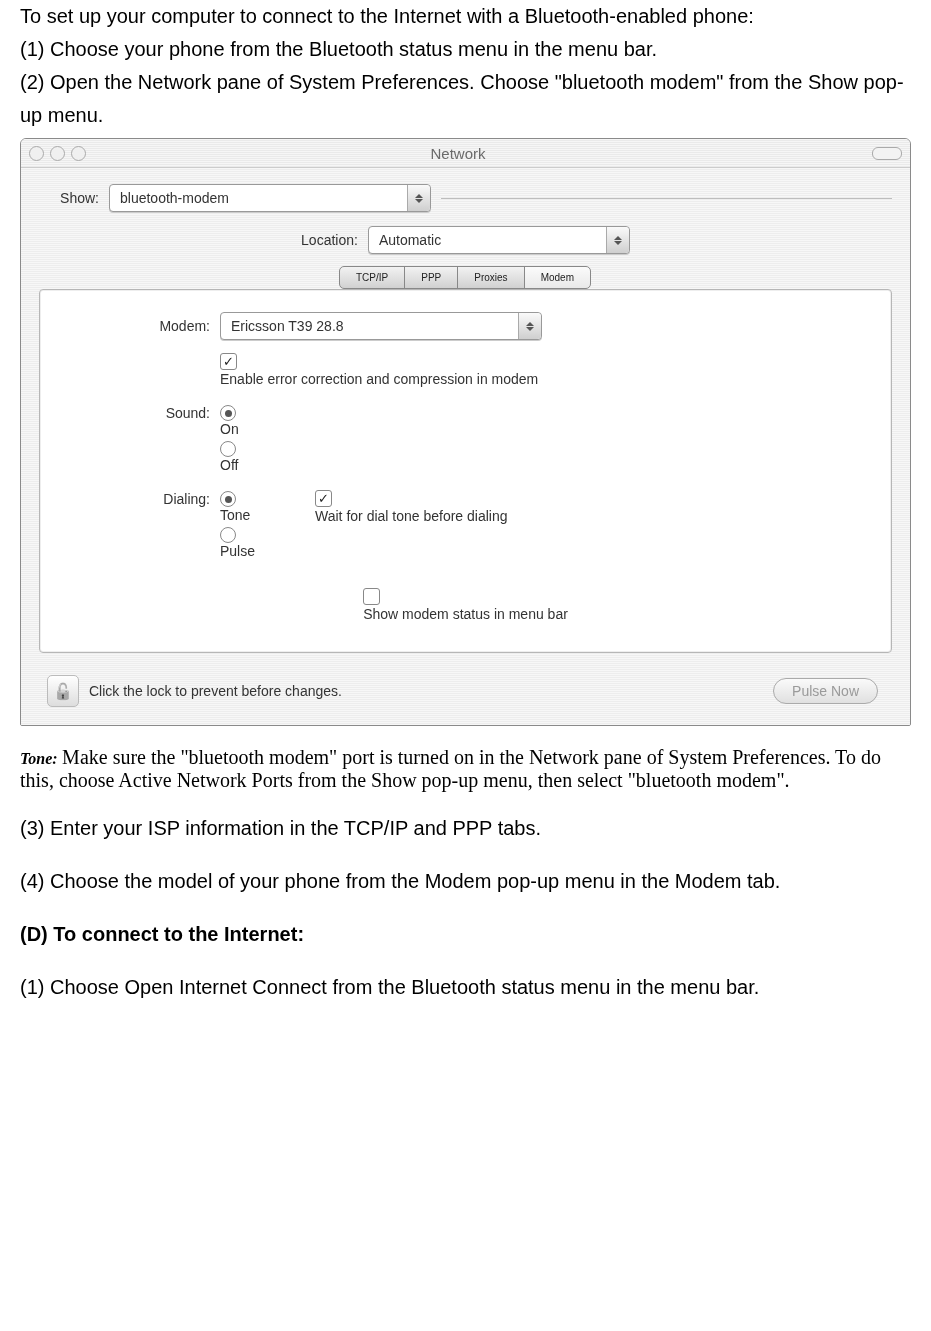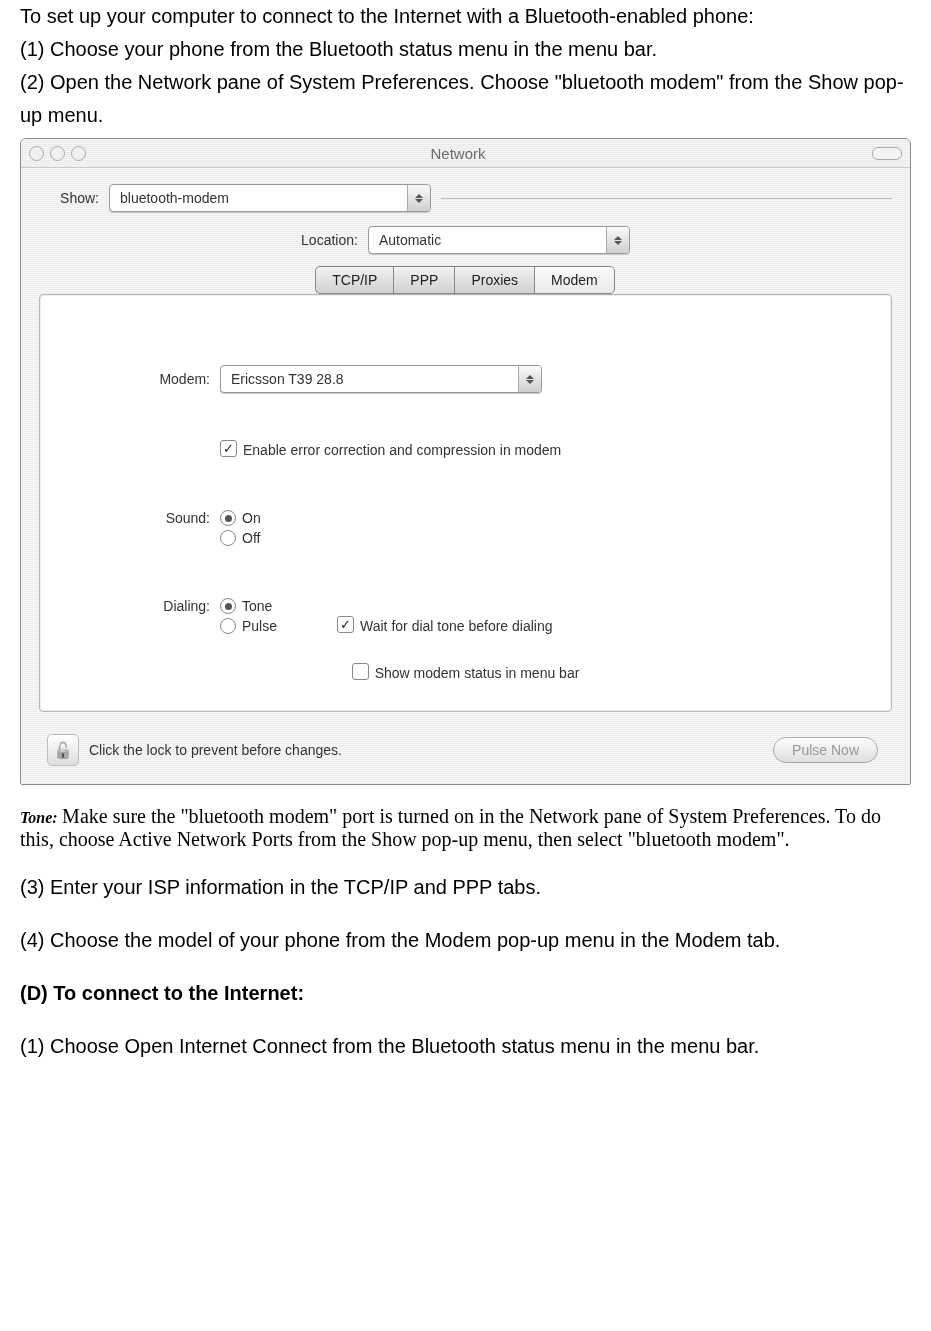--- a/index.html
+++ b/index.html
@@ -33,35 +33,35 @@
   .popup .arrows{width:22px;border-left:1px solid #aaa;
                  background:linear-gradient(#fafafa,#cfcfcf);display:flex;flex-direction:column;
                  align-items:center;justify-content:center;gap:1px;border-radius:0 4px 4px 0;height:100%;}
   .popup .arr-up,.popup .arr-dn{width:0;height:0;border-left:4px solid transparent;border-right:4px solid transparent;}
   .popup .arr-up{border-bottom:4px solid #555;}
   .popup .arr-dn{border-top:4px solid #555;}
   .hr-line{flex:1;height:1px;background:#bdbdbd;margin-left:10px;}
 
   .tabbar{display:flex;justify-content:center;margin:-2px 0 0 0;}
   .tab{padding:5px 16px;border:1px solid #888;background:linear-gradient(#f2f2f2,#d1d1d1);
-       font-size:14px;color:#222;margin-left:-1px;}
+       font-size:10px;color:#222;margin-left:-1px;}
   .tab.first{border-radius:5px 0 0 5px;}
   .tab.last{border-radius:0 5px 5px 0;}
   .tab.active{background:linear-gradient(#fbfbfb,#e9e9e9);}
   .tabpane{border:1px solid #b6b6b6;border-radius:4px;background:#fff;margin:0 0 12px 0;
            padding:22px 20px 18px 20px;box-shadow:inset 0 0 0 1px #eee;}
   .label-col{width:150px;text-align:right;padding-right:10px;}
-  .form-row{display:flex;align-items:flex-start;margin-bottom:14px;margin-top:48px;}
+  .form-row{display:flex;align-items:flex-start;margin-bottom:14px;}
   .chk{width:15px;height:15px;border:1px solid #888;border-radius:3px;display:inline-flex;
        align-items:center;justify-content:center;margin-right:6px;vertical-align:middle;position:relative;top:-1px;}
   .chk.on::after{content:"✓";font-size:13px;color:#222;}
   .radio{width:14px;height:14px;border:1px solid #888;border-radius:50%;display:inline-flex;
          align-items:center;justify-content:center;margin-right:6px;vertical-align:middle;}
   .radio.on::after{content:"";width:7px;height:7px;background:#555;border-radius:50%;}
-  .opt{display:flex;align-items:flex-end;margin-bottom:4px;}
+  .opt{display:flex;align-items:flex-start;margin-bottom:4px;flex-direction:column;}
 
   .footer{display:flex;align-items:center;padding:10px 14px 14px 8px;}
   .lockwrap{width:30px;height:30px;border:1px solid #bbb;border-radius:5px;
             background:linear-gradient(#fff,#ddd);display:flex;align-items:center;justify-content:center;margin-right:10px;}
   .lock-icon{font-size:16px;color:#555;}
   .apply-btn{margin-left:auto;padding:4px 18px;border:1px solid #aaa;border-radius:14px;
              background:linear-gradient(#fafafa,#e0e0e0);color:#9a9a9a;font-size:14px;}
   .center-chk{text-align:center;margin:26px 0 8px;}
 </style>
 </head>

